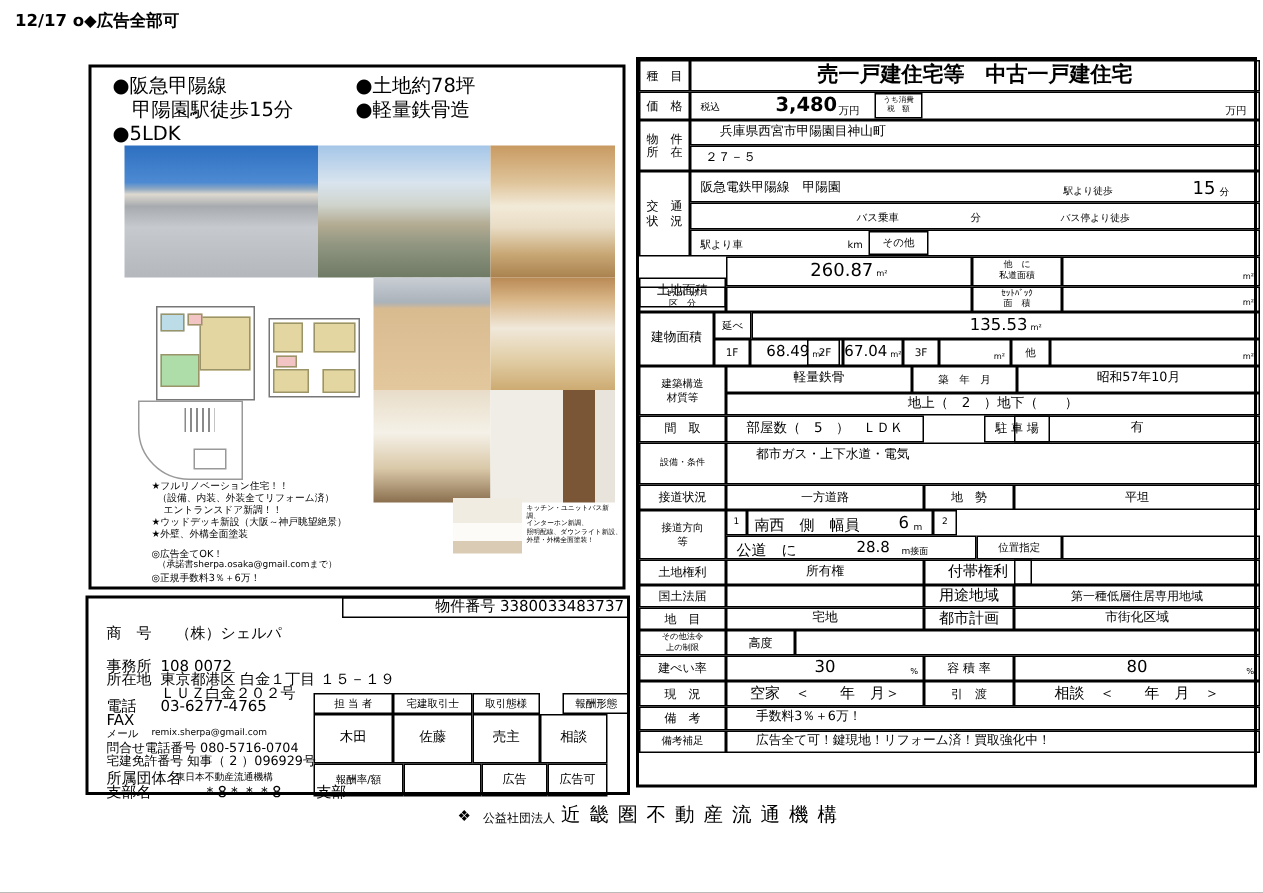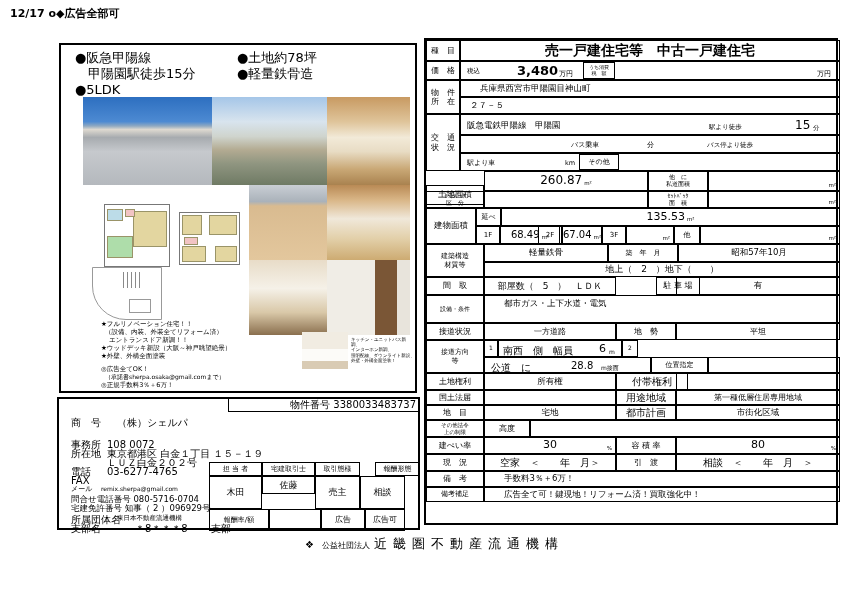--- a/index.html
+++ b/index.html
@@ -275,21 +275,21 @@
     <span class="t f65" style="left:58px;top:116px;">東日本不動産流通機構</span>
     <span class="t f75" style="left:12px;top:124px;">支部名</span>
     <span class="t f75" style="left:76px;top:124px;">＊8＊＊＊8</span>
     <span class="t f75" style="left:152px;top:124px;">支部</span>
 
     <div class="c f7" style="left:150px;top:63px;width:53px;height:14px;">担 当 者</div>
     <div class="c f7" style="left:203px;top:63px;width:53px;height:14px;">宅建取引士</div>
     <div class="c f7" style="left:256px;top:63px;width:45px;height:14px;">取引態様</div>
     <div class="c f7" style="left:316px;top:63px;width:45px;height:14px;">報酬形態</div>
     <div class="c f9" style="left:150px;top:77px;width:53px;height:33px;">木田</div>
-    <div class="c f9" style="left:203px;top:77px;width:53px;height:18px;">佐藤</div>
+    <div class="c f9" style="left:203px;top:77px;width:53px;height:33px;">佐藤</div>
     <div class="c f9" style="left:256px;top:77px;width:45px;height:33px;">売主</div>
     <div class="c f9" style="left:301px;top:77px;width:45px;height:33px;">相談</div>
     <div class="c f7" style="left:150px;top:110px;width:60px;height:22px;">報酬率/額</div>
     <div class="c" style="left:210px;top:110px;width:52px;height:22px;"></div>
     <div class="c f8" style="left:262px;top:110px;width:44px;height:22px;">広告</div>
     <div class="c f8" style="left:306px;top:110px;width:40px;height:22px;">広告可</div>
   </div>
 
   <div class="t f10" style="left:305px;top:539px;">❖</div>
   <div class="t f8" style="left:322px;top:541px;">公益社団法人</div>

